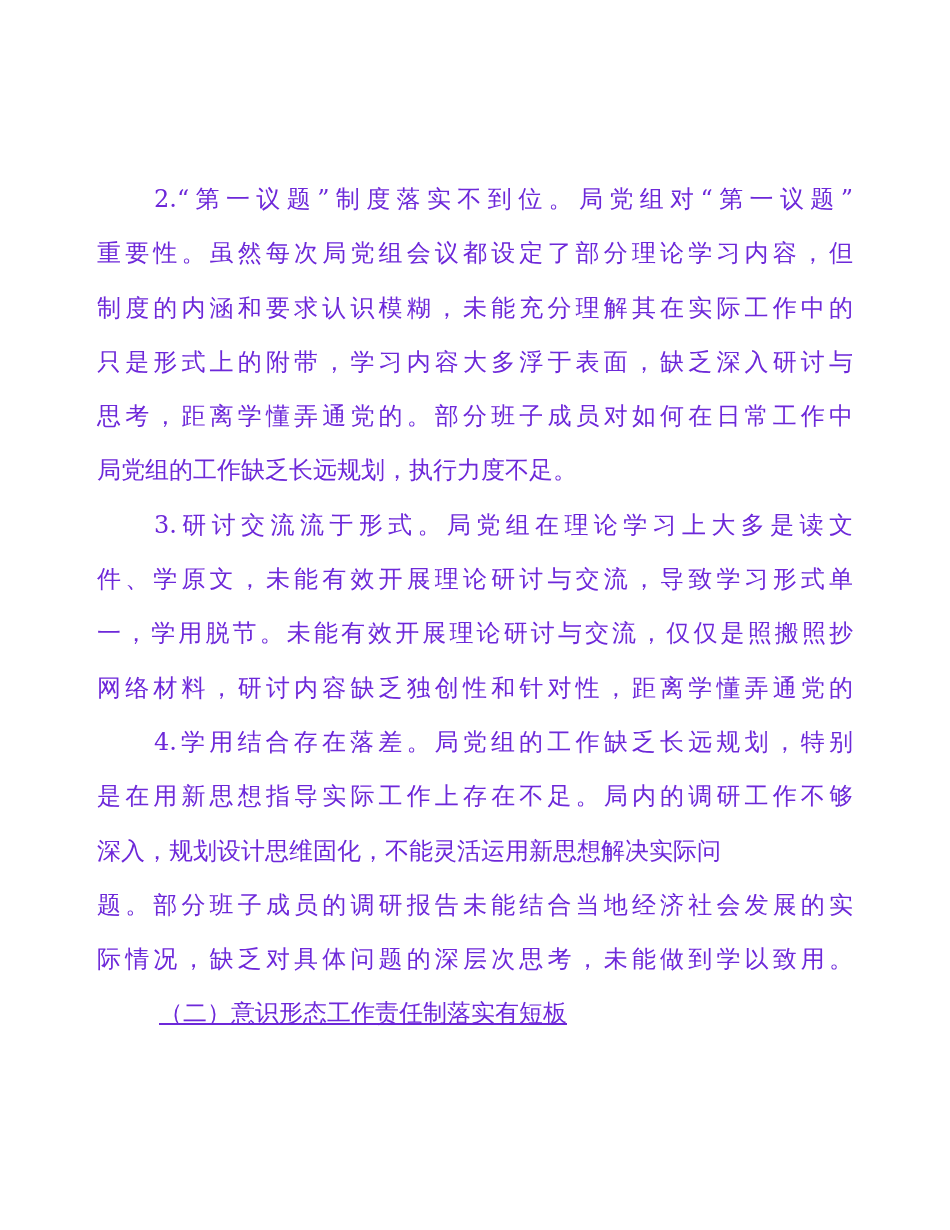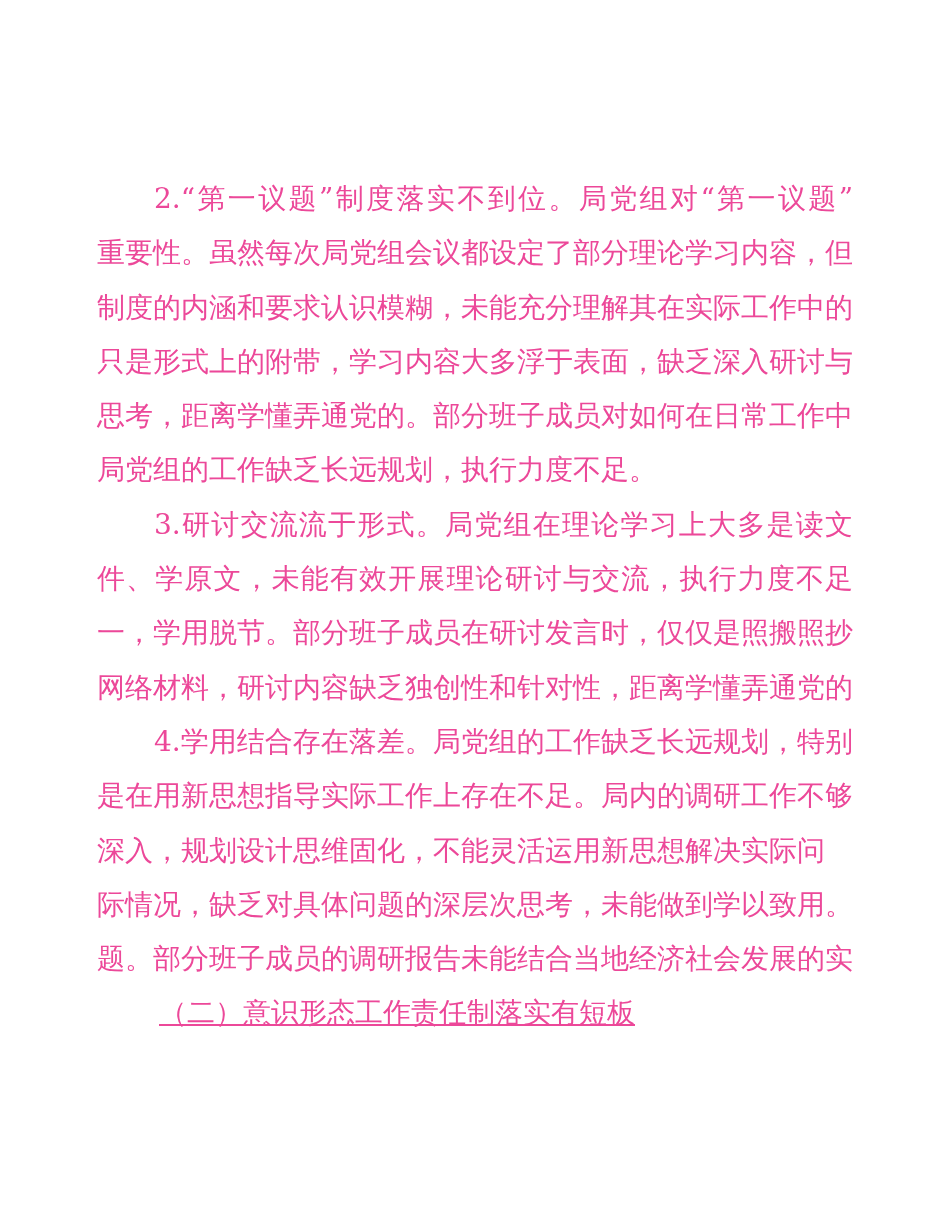--- a/index.html
+++ b/index.html
@@ -1,45 +1,45 @@
 <!DOCTYPE html>
 <html><head>
 <meta charset="utf-8">
 <style>
   html, body { margin: 0; padding: 0; background: #ffffff; }
   body { width: 950px; height: 1230px; position: relative; overflow: hidden; }
   .page {
     position: absolute; left: 97px; top: 172px; width: 756px;
     font-family: "DejaVu Serif", "Liberation Serif", serif;
-    color: #ec4899; font-size: 28px; line-height: 54.3px;
+    color: #6d28d9; font-size: 24px; line-height: 54.3px;
   }
   .line { white-space: nowrap; display: block; height: 54.3px; text-align: justify; text-align-last: justify; }
   .line.last { text-align-last: left; }
   .indent { padding-left: 57px; }
   .heading { padding-left: 62px; text-align-last: left; text-decoration: underline; }
 </style>
 </head>
 <body>
 
 <div class="page">
   <div>
     <span class="line indent">2.“第一议题”制度落实不到位。局党组对“第一议题”</span>
     <span class="line">重要性。虽然每次局党组会议都设定了部分理论学习内容，但</span>
     <span class="line">制度的内涵和要求认识模糊，未能充分理解其在实际工作中的</span>
     <span class="line">只是形式上的附带，学习内容大多浮于表面，缺乏深入研讨与</span>
     <span class="line">思考，距离学懂弄通党的。部分班子成员对如何在日常工作中</span>
     <span class="line last">局党组的工作缺乏长远规划，执行力度不足。</span>
   </div>
   <div>
     <span class="line indent">3.研讨交流流于形式。局党组在理论学习上大多是读文</span>
-    <span class="line">件、学原文，未能有效开展理论研讨与交流，执行力度不足</span>
-    <span class="line">一，学用脱节。部分班子成员在研讨发言时，仅仅是照搬照抄</span>
+    <span class="line">件、学原文，未能有效开展理论研讨与交流，导致学习形式单</span>
+    <span class="line">一，学用脱节。未能有效开展理论研讨与交流，仅仅是照搬照抄</span>
     <span class="line">网络材料，研讨内容缺乏独创性和针对性，距离学懂弄通党的</span>
   </div>
   <div>
     <span class="line indent">4.学用结合存在落差。局党组的工作缺乏长远规划，特别</span>
     <span class="line">是在用新思想指导实际工作上存在不足。局内的调研工作不够</span>
     <span class="line last">深入，规划设计思维固化，不能灵活运用新思想解决实际问</span>
+    <span class="line">题。部分班子成员的调研报告未能结合当地经济社会发展的实</span>
     <span class="line">际情况，缺乏对具体问题的深层次思考，未能做到学以致用。</span>
-    <span class="line">题。部分班子成员的调研报告未能结合当地经济社会发展的实</span>
   </div>
   <span class="line heading">（二）意识形态工作责任制落实有短板</span>
 </div>
 
 </body></html>

